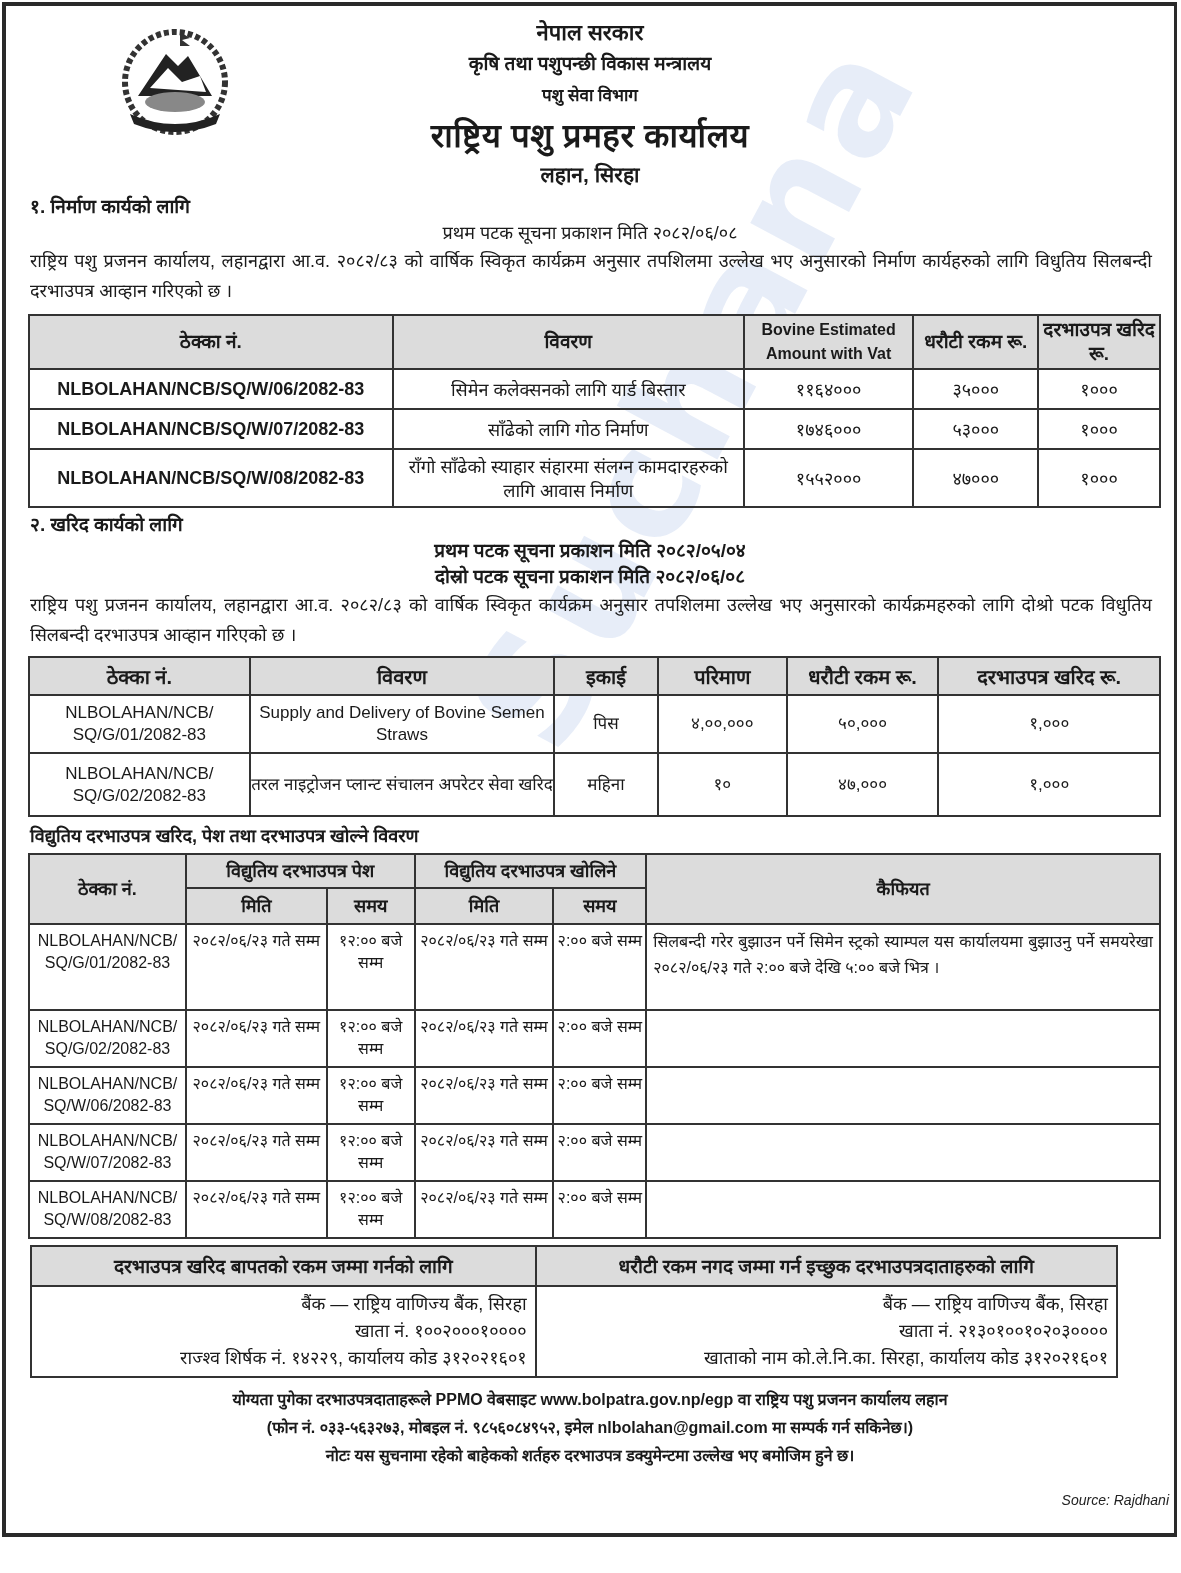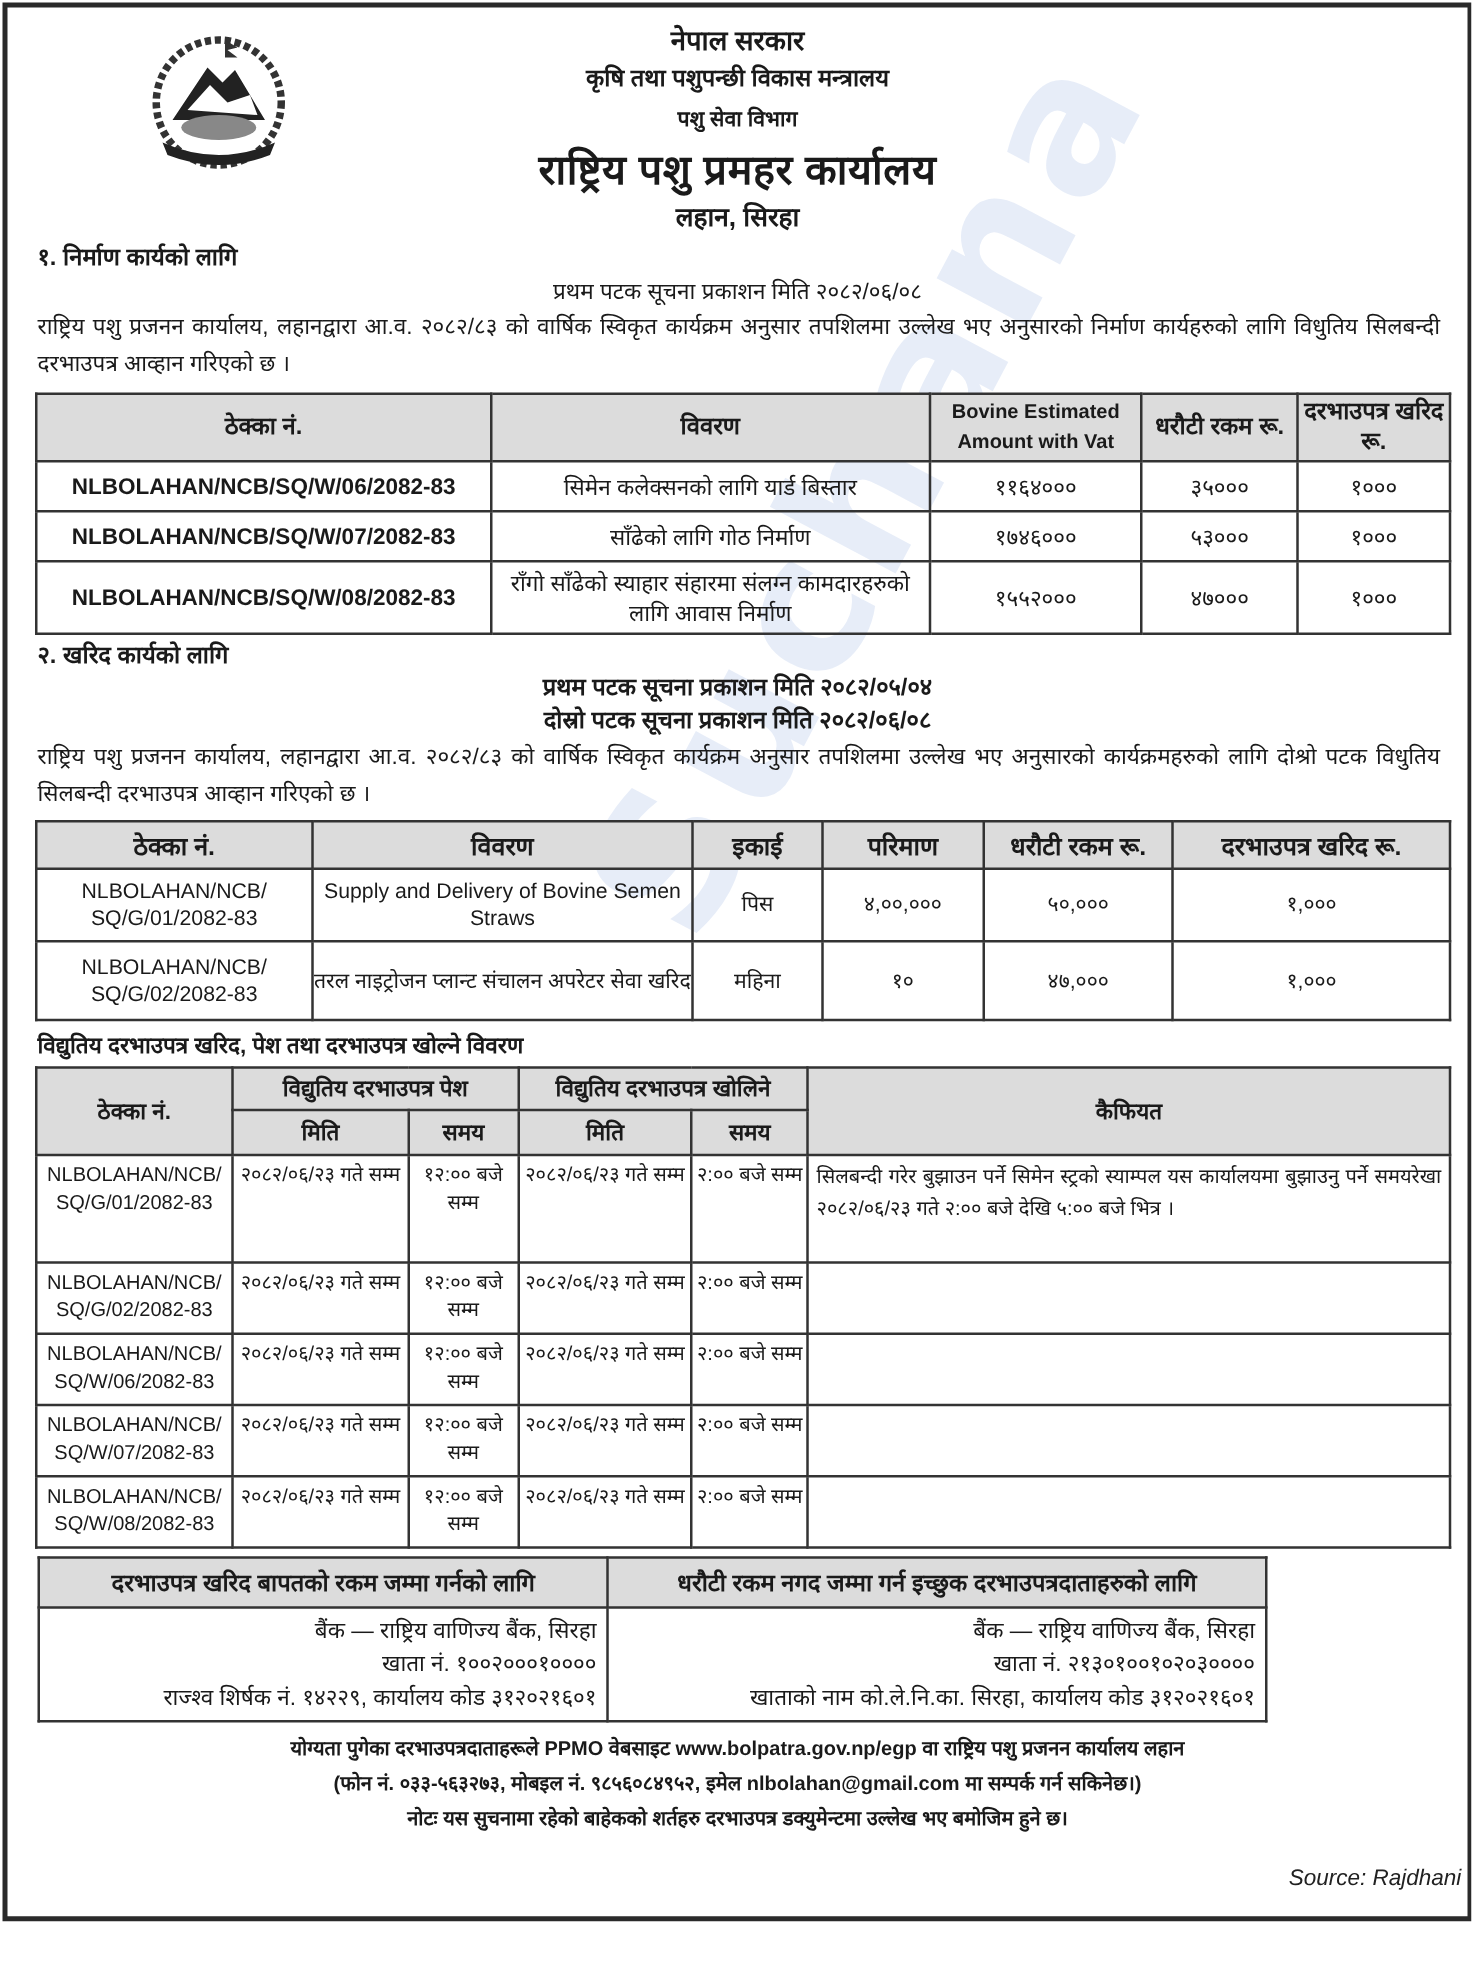--- a/index.html
+++ b/index.html
@@ -51,21 +51,21 @@
 
     .t3 th { font-size: 18px; line-height: 26px; }
     .t3 td { font-size: 16px; line-height: 22px; vertical-align: top; padding-top: 5px; height: 57px; }
     .t3 tr.first td { height: 86px; }
     .t3 td.remark { text-align: justify; padding: 4px 6px; font-size: 16px; line-height: 26px; }
 
     .t4 th { font-size: 19px; height: 40px; }
     .t4 td { text-align: right; font-size: 18px; line-height: 27px; padding: 4px 8px; vertical-align: top; }
 
     .footer { text-align: center; font-size: 16px; line-height: 28px; font-weight: bold; margin-top: 8px; }
-    .source { position: absolute; right: 12px; top: 1492px; font-style: italic; font-size: 18px; color: #222; }
+    .source { position: absolute; right: 12px; top: 1492px; font-style: italic; font-size: 14px; color: #222; }
   </style>
 </head>
 <body>
 
 <div class="frame">
   <div class="watermark">Suchana</div>
 
   <div class="content">
     <svg class="emblem" viewBox="0 0 118 112">
       <circle cx="59" cy="56" r="50" fill="none" stroke="#333" stroke-width="6" stroke-dasharray="5 3"></circle>
@@ -232,21 +232,21 @@
             <td>NLBOLAHAN/NCB/ SQ/W/08/2082-83</td>
             <td>२०८२/०६/२३ गते सम्म</td>
             <td>१२:०० बजे सम्म</td>
             <td>२०८२/०६/२३ गते सम्म</td>
             <td>२:०० बजे सम्म</td>
             <td class="remark"></td>
           </tr>
         </tbody>
     </table>
 
-    <table class="t4" style="margin-top:6px;margin-left:24px;width:984px;">
+    <table class="t4" style="margin-top:6px;margin-left:24px;width:1088px;">
       <colgroup>
           <col style="width:526px">
           <col style="width:605px">
         </colgroup>
       <tbody>
           <tr>
         <th>दरभाउपत्र खरिद बापतको रकम जम्मा गर्नको लागि</th>
         <th>धरौटी रकम नगद जम्मा गर्न इच्छुक दरभाउपत्रदाताहरुको लागि</th>
       </tr>
       <tr>

